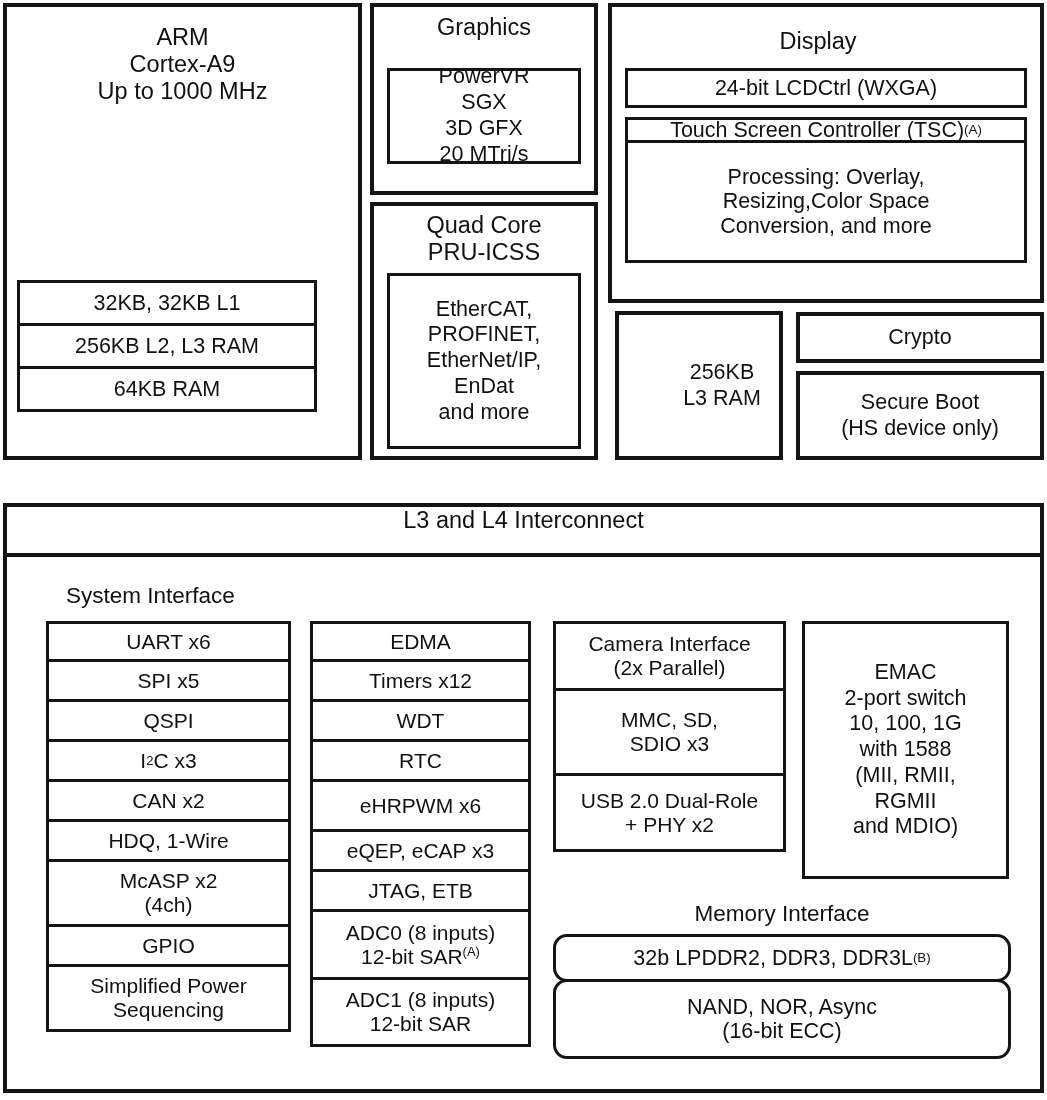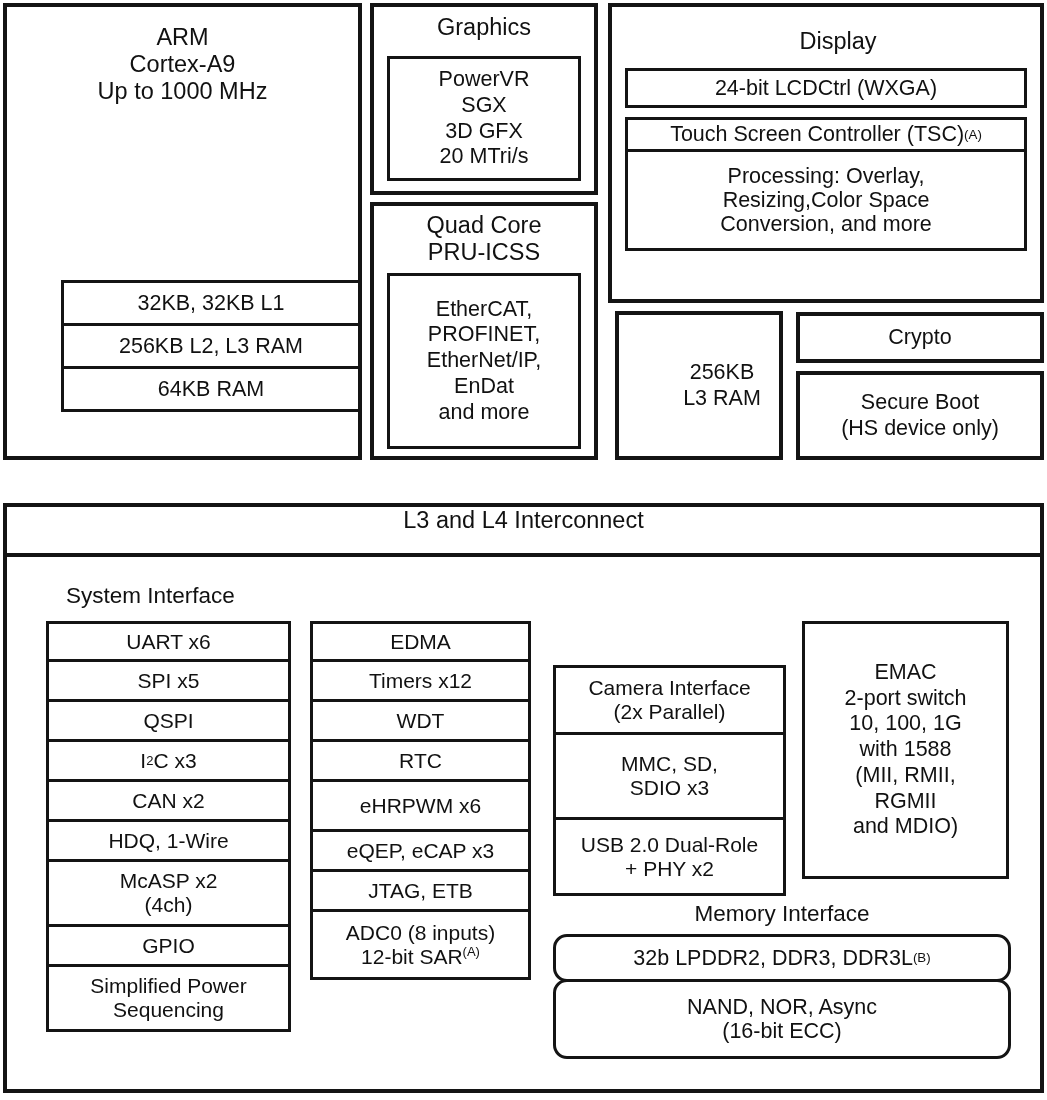--- a/index.html
+++ b/index.html
@@ -38,45 +38,45 @@
     text-align:center;
     line-height:1.14;
   }
   .t235{font-size:23.5px;}
 
   sup{font-size:0.62em; vertical-align:super; line-height:0;}
 
   
   #arm-box{left:3px;top:3px;width:359px;height:457px;border-width:4px;}
   #arm-title{left:3px;top:24px;width:359px;}
-  #arm-mem{position:absolute;left:17px;top:280px;width:300px;margin-left:44px;}
+  #arm-mem{position:absolute;left:17px;top:280px;width:300px;}
   #arm-mem .blk{height:46px;font-size:21.5px;}
   #arm-mem{border:0;}
 
   
   #gfx-box{left:370px;top:3px;width:228px;height:192px;border-width:4px;}
   #gfx-title{left:370px;top:14px;width:228px;}
-  #gfx-inner{left:387px;top:56px;width:194px;height:125px;border-width:3px;
+  #gfx-inner{left:387px;top:68px;width:194px;height:96px;border-width:3px;
              display:flex;align-items:center;justify-content:center;}
   #gfx-inner .txt{font-size:21.5px;line-height:1.2;text-align:center;}
 
   #pru-box{left:370px;top:202px;width:228px;height:258px;border-width:4px;}
   #pru-title{left:370px;top:212px;width:228px;}
   #pru-inner{left:387px;top:273px;width:194px;height:176px;border-width:3px;
              display:flex;align-items:center;justify-content:center;}
   #pru-inner .txt{font-size:21.5px;line-height:1.2;text-align:center;}
 
   
   #disp-box{left:608px;top:3px;width:436px;height:300px;border-width:4px;}
-  #disp-title{left:636px;top:28px;width:404px;}
+  #disp-title{left:616px;top:28px;width:404px;}
   #disp-stack{position:absolute;left:625px;top:68px;width:402px;}
   #disp-stack .blk{font-size:21.5px;}
   #disp-row1{height:40px;text-align:center;}
-  #disp-row2{height:35px;overflow:visible;margin-top:9px;}
-  #disp-row3{height:102px;}
+  #disp-row2{height:26px;overflow:visible;margin-top:9px;}
+  #disp-row3{height:123px;}
 
   
   #l3-box{left:615px;top:311px;width:168px;height:149px;border-width:4px;
           display:flex;align-items:center;justify-content:center;padding-left:46px;}
   #l3-box .txt{font-size:21.5px;line-height:1.2;text-align:center;}
 
   #crypto-box{left:796px;top:312px;width:248px;height:51px;border-width:4px;
           display:flex;align-items:center;justify-content:center;}
   #crypto-box .txt{font-size:21.5px;}
 
@@ -92,21 +92,21 @@
   
   #bottom-box{left:3px;top:553px;width:1041px;height:540px;border-width:4px;}
   #sys-title{position:absolute;left:66px;top:583px;font-size:22.5px;text-align:left;}
   #mem-title{position:absolute;left:553px;top:901px;width:458px;font-size:22.5px;text-align:center;}
 
   .pcol{position:absolute;}
   .pcol .blk{font-size:21px;}
 
   #col1{left:46px;top:621px;width:245px;}
   #col2{left:310px;top:621px;width:221px;}
-  #col3{left:553px;top:621px;width:233px;margin-top:44px;}
+  #col3{left:553px;top:621px;width:233px;}
   #col4{left:802px;top:621px;width:207px;height:258px;}
   #col4 .blk{height:258px;font-size:21.5px;line-height:1.2;}
 
   #memcol{left:553px;top:934px;width:458px;}
   #memcol .blk{font-size:21.5px;border-radius:14px;}
 </style>
 </head>
 <body>
 
 <div id="diagram">
@@ -225,20 +225,26 @@
     <div class="blk" style="height:43px">RTC</div>
     <div class="blk" style="height:53px">eHRPWM x6</div>
     <div class="blk" style="height:43px">eQEP, eCAP x3</div>
     <div class="blk" style="height:43px">JTAG, ETB</div>
     <div class="blk" style="height:71px">
       <div>
         <div>ADC0 (8 inputs)</div>
         <div><span>12-bit SAR</span><sup>(A)</sup></div>
       </div>
     </div>
+    <div class="blk" style="height:70px">
+      <div>
+        <div>ADC1 (8 inputs)</div>
+        <div>12-bit SAR</div>
+      </div>
+    </div>
   </div>
 
   <div class="pcol stack" id="col3">
     <div class="blk" style="height:70px">
       <div>
         <div>Camera Interface</div>
         <div>(2x Parallel)</div>
       </div>
     </div>
     <div class="blk" style="height:88px">

